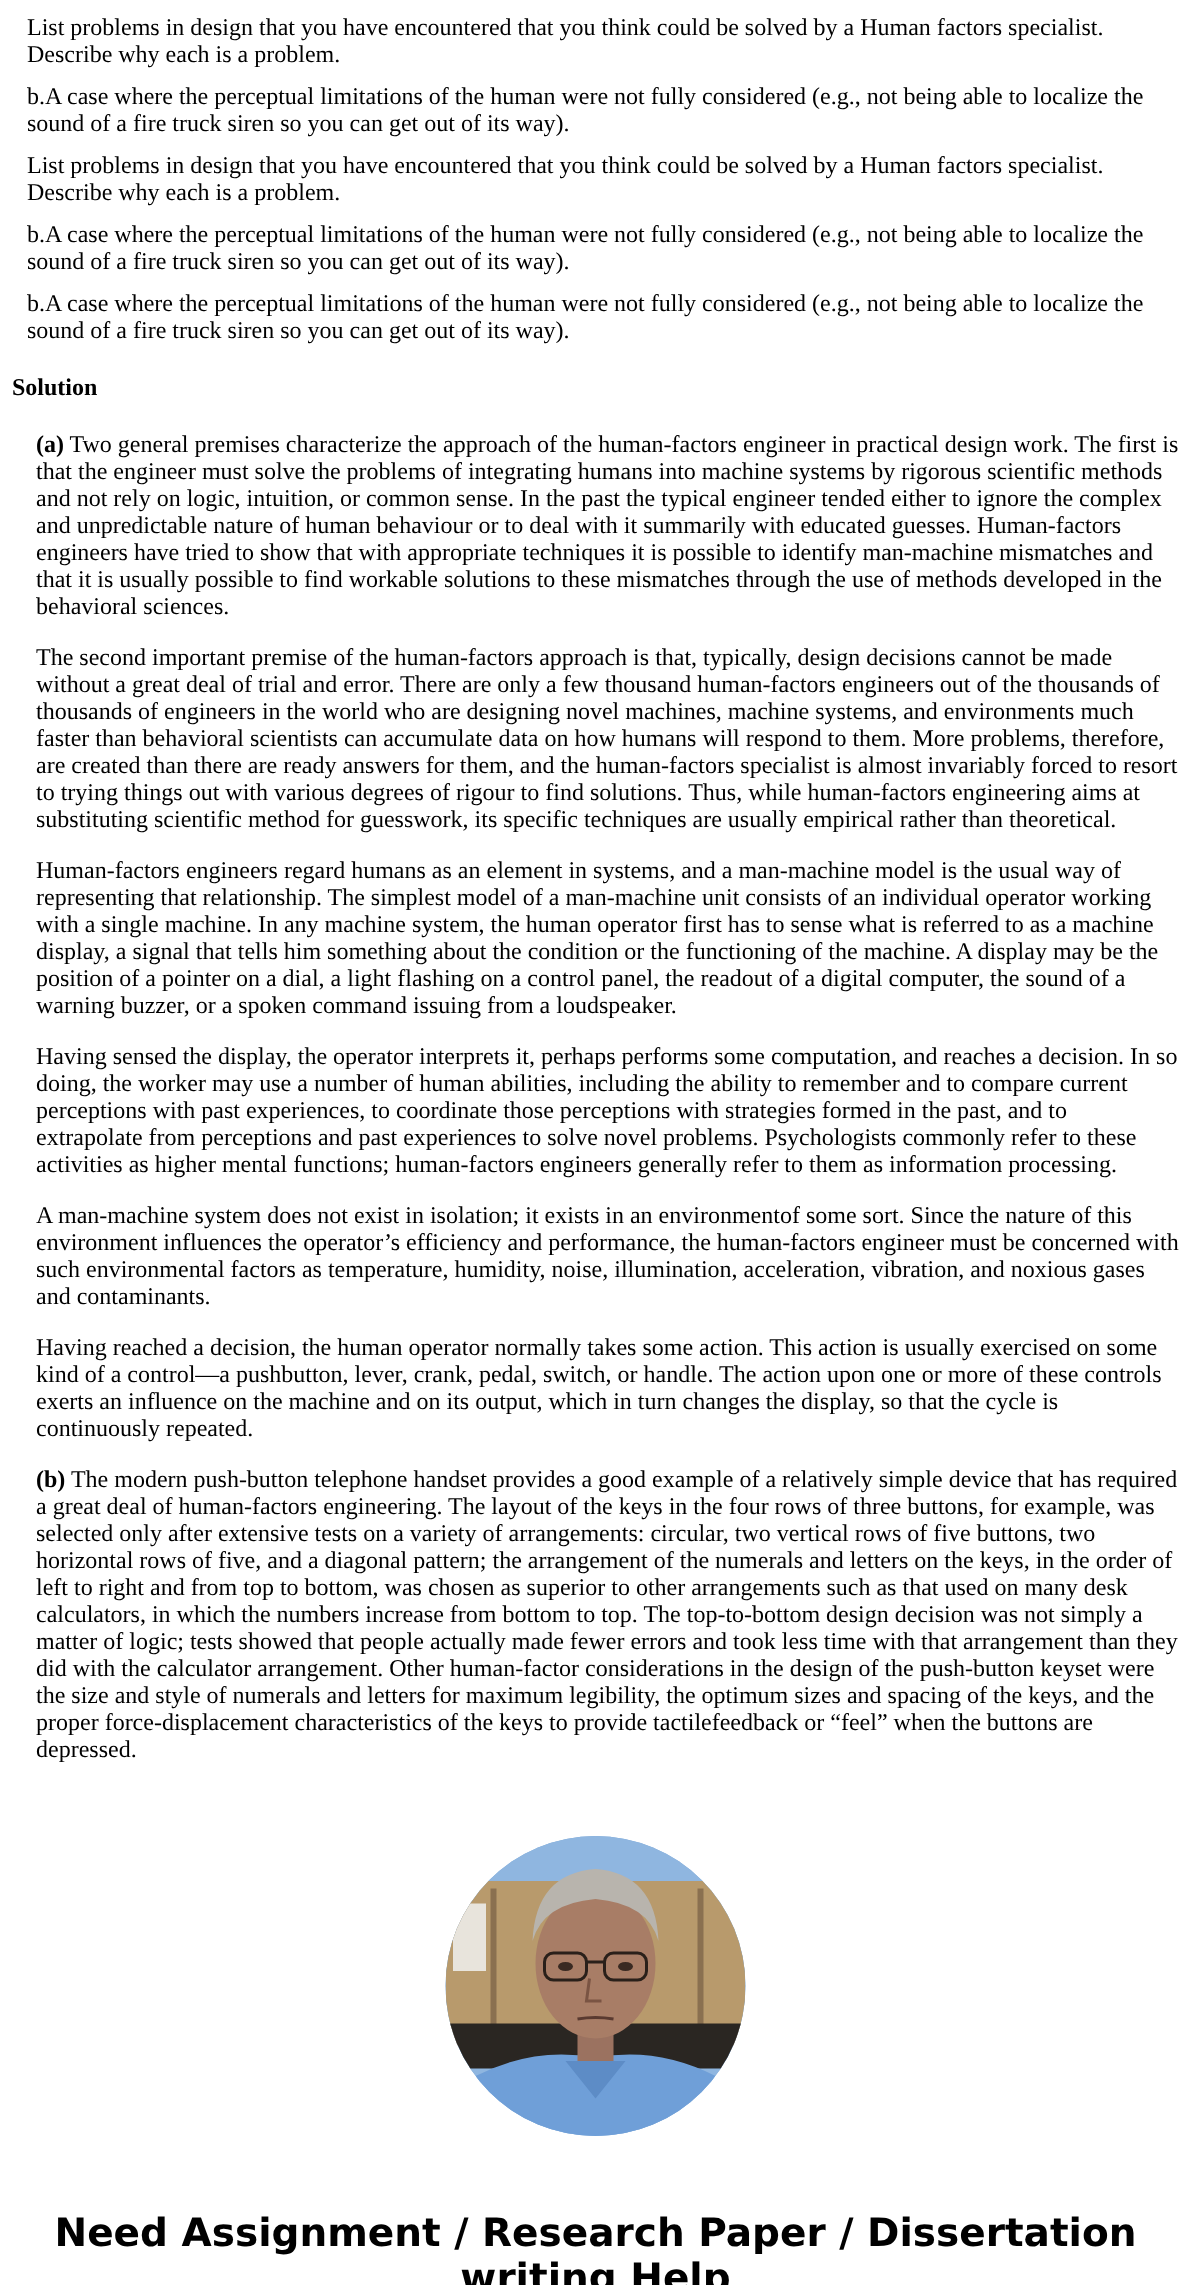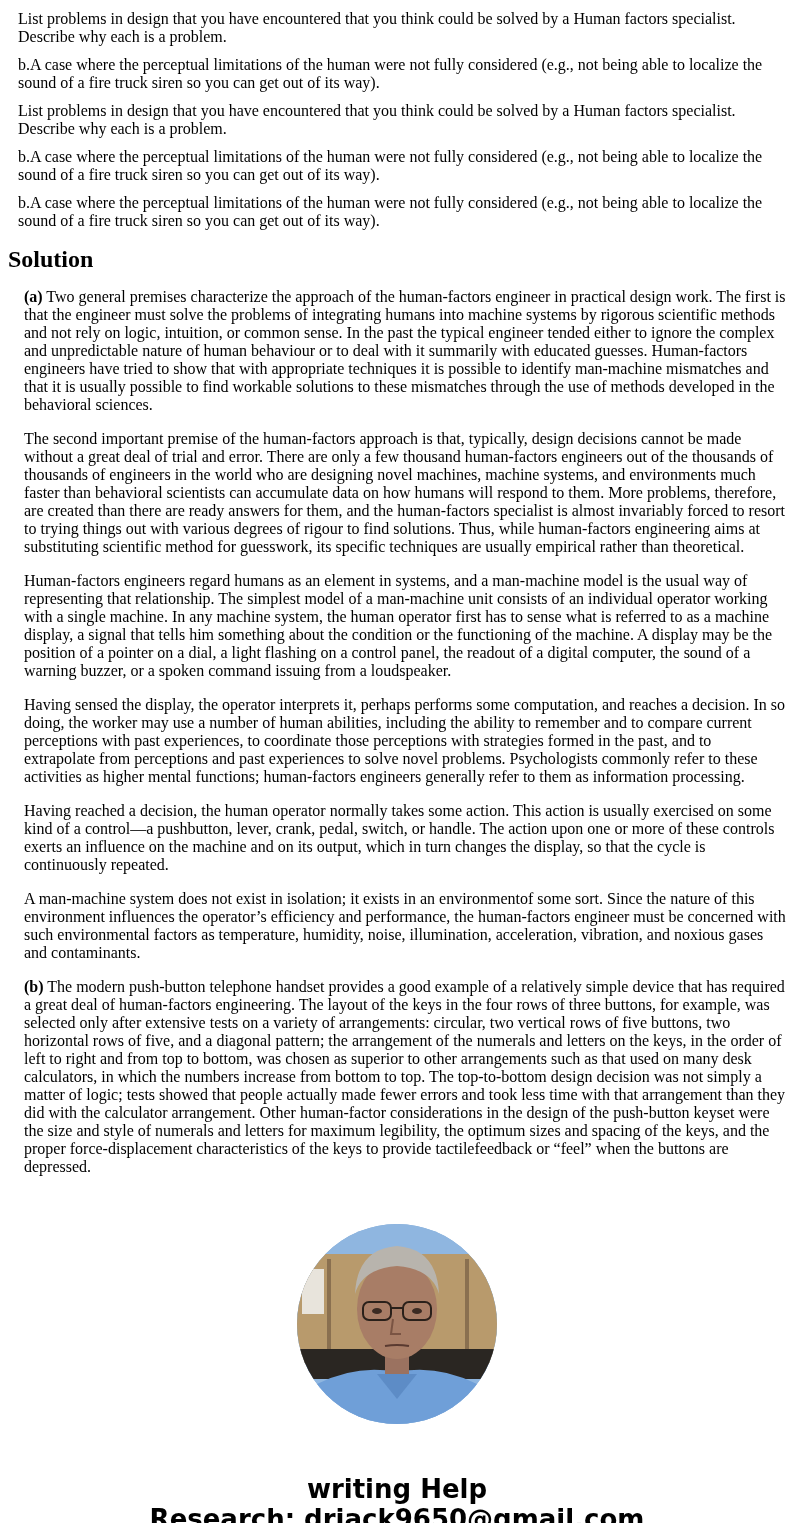--- a/index.html
+++ b/index.html
@@ -8,21 +8,21 @@
     font-family: "Liberation Serif", serif;
     font-size: 16px;
     line-height: 18px;
     color: #000000;
   }
   .page { padding: 0 8px; }
   .question { margin: 0; }
   .question p { margin: 10px; }
   h3.solution-heading {
     font-family: "Liberation Serif", serif;
-    font-size: 24px;
+    font-size: 16px;
     font-weight: bold;
     margin: 18px 0 18px 0;
     line-height: 22px;
   }
   .answer p { margin: 0 0 16px 16px; }
   .answer b { font-weight: bold; }
   .avatar-wrap {
     display: flex; justify-content: center;
     margin-top: 48px;
   }
@@ -56,22 +56,22 @@
     <p>b.A case where the perceptual limitations of the human were not fully considered (e.g., not being able to localize the sound of a fire truck siren so you can get out of its way).</p>
   </div>
 
   <h3 class="solution-heading">Solution</h3>
 
   <div class="answer">
     <p><b>(a)</b><span> Two general premises characterize the approach of the human-factors engineer in practical design work. The first is that the engineer must solve the problems of integrating humans into machine systems by rigorous scientific methods and not rely on logic, intuition, or common sense. In the past the typical engineer tended either to ignore the complex and unpredictable nature of human behaviour or to deal with it summarily with educated guesses. Human-factors engineers have tried to show that with appropriate techniques it is possible to identify man-machine mismatches and that it is usually possible to find workable solutions to these mismatches through the use of methods developed in the behavioral sciences.</span></p>
     <p><span>The second important premise of the human-factors approach is that, typically, design decisions cannot be made without a great deal of trial and error. There are only a few thousand human-factors engineers out of the thousands of thousands of engineers in the world who are designing novel machines, machine systems, and environments much faster than behavioral scientists can accumulate data on how humans will respond to them. More problems, therefore, are created than there are ready answers for them, and the human-factors specialist is almost invariably forced to resort to trying things out with various degrees of rigour to find solutions. Thus, while human-factors engineering aims at substituting scientific method for guesswork, its specific techniques are usually empirical rather than theoretical.</span></p>
     <p><span>Human-factors engineers regard humans as an element in systems, and a man-machine model is the usual way of representing that relationship. The simplest model of a man-machine unit consists of an individual operator working with a single machine. In any machine system, the human operator first has to sense what is referred to as a machine display, a signal that tells him something about the condition or the functioning of the machine. A display may be the position of a pointer on a dial, a light flashing on a control panel, the readout of a digital computer, the sound of a warning buzzer, or a spoken command issuing from a loudspeaker.</span></p>
     <p><span>Having sensed the display, the operator interprets it, perhaps performs some computation, and reaches a decision. In so doing, the worker may use a number of human abilities, including the ability to remember and to compare current perceptions with past experiences, to coordinate those perceptions with strategies formed in the past, and to extrapolate from perceptions and past experiences to solve novel problems. Psychologists commonly refer to these activities as higher mental functions; human-factors engineers generally refer to them as information processing.</span></p>
+    <p><span>A man-machine system does not exist in isolation; it exists in an environmentof some sort. Since the nature of this environment influences the operator’s efficiency and performance, the human-factors engineer must be concerned with such environmental factors as temperature, humidity, noise, illumination, acceleration, vibration, and noxious gases and contaminants.</span></p>
     <p><span>Having reached a decision, the human operator normally takes some action. This action is usually exercised on some kind of a control—a pushbutton, lever, crank, pedal, switch, or handle. The action upon one or more of these controls exerts an influence on the machine and on its output, which in turn changes the display, so that the cycle is continuously repeated.</span></p>
-    <p><span>A man-machine system does not exist in isolation; it exists in an environmentof some sort. Since the nature of this environment influences the operator’s efficiency and performance, the human-factors engineer must be concerned with such environmental factors as temperature, humidity, noise, illumination, acceleration, vibration, and noxious gases and contaminants.</span></p>
     <p><b>(b)</b><span> The modern push-button telephone handset provides a good example of a relatively simple device that has required a great deal of human-factors engineering. The layout of the keys in the four rows of three buttons, for example, was selected only after extensive tests on a variety of arrangements: circular, two vertical rows of five buttons, two horizontal rows of five, and a diagonal pattern; the arrangement of the numerals and letters on the keys, in the order of left to right and from top to bottom, was chosen as superior to other arrangements such as that used on many desk calculators, in which the numbers increase from bottom to top. The top-to-bottom design decision was not simply a matter of logic; tests showed that people actually made fewer errors and took less time with that arrangement than they did with the calculator arrangement. Other human-factor considerations in the design of the push-button keyset were the size and style of numerals and letters for maximum legibility, the optimum sizes and spacing of the keys, and the proper force-displacement characteristics of the keys to provide tactilefeedback or “feel” when the buttons are depressed.</span></p>
   </div>
 
   <div class="avatar-wrap">
     <div class="avatar">
       <svg width="200" height="200" viewBox="0 0 200 200">
         <rect x="0" y="0" width="200" height="200" fill="#8fb6e0"></rect>
         <rect x="0" y="30" width="200" height="110" fill="#b89a6c"></rect>
         <rect x="5" y="45" width="22" height="45" fill="#e8e4dc"></rect>
         <rect x="30" y="35" width="4" height="100" fill="#8a7050"></rect>
@@ -87,17 +87,18 @@
         <line x1="94" y1="84" x2="106" y2="84" stroke="#2a201a" stroke-width="2"></line>
         <ellipse cx="80" cy="87" rx="5" ry="3" fill="#3a2a22"></ellipse>
         <ellipse cx="120" cy="87" rx="5" ry="3" fill="#3a2a22"></ellipse>
         <path d="M96 95 L94 110 L104 110" fill="none" stroke="#7a5443" stroke-width="2"></path>
         <path d="M88 122 Q100 120 112 122" fill="none" stroke="#5a3a30" stroke-width="2"></path>
       </svg>
     </div>
   </div>
 
   <div class="promo">
+    <div>Need Assignment / Research Paper / Dissertation</div>
     <div>writing Help</div>
     <div>Research: drjack9650@gmail.com</div>
   </div>
 
 </div>
 
 </body></html>

